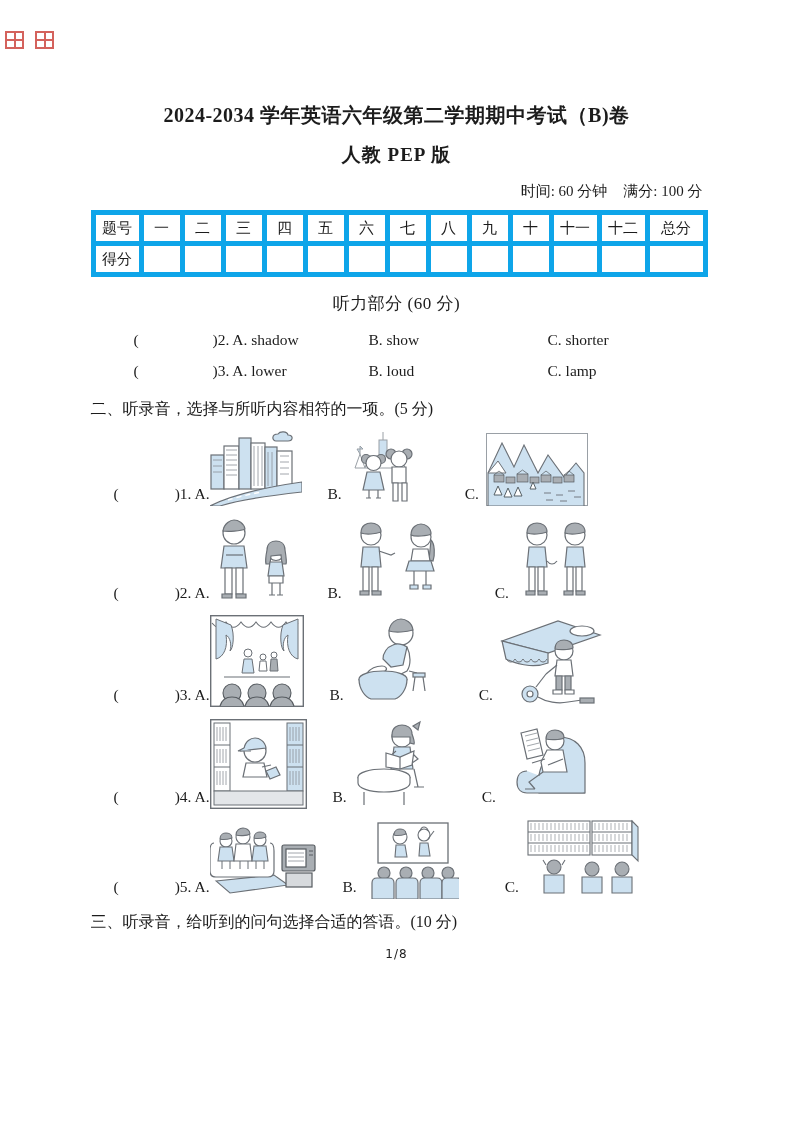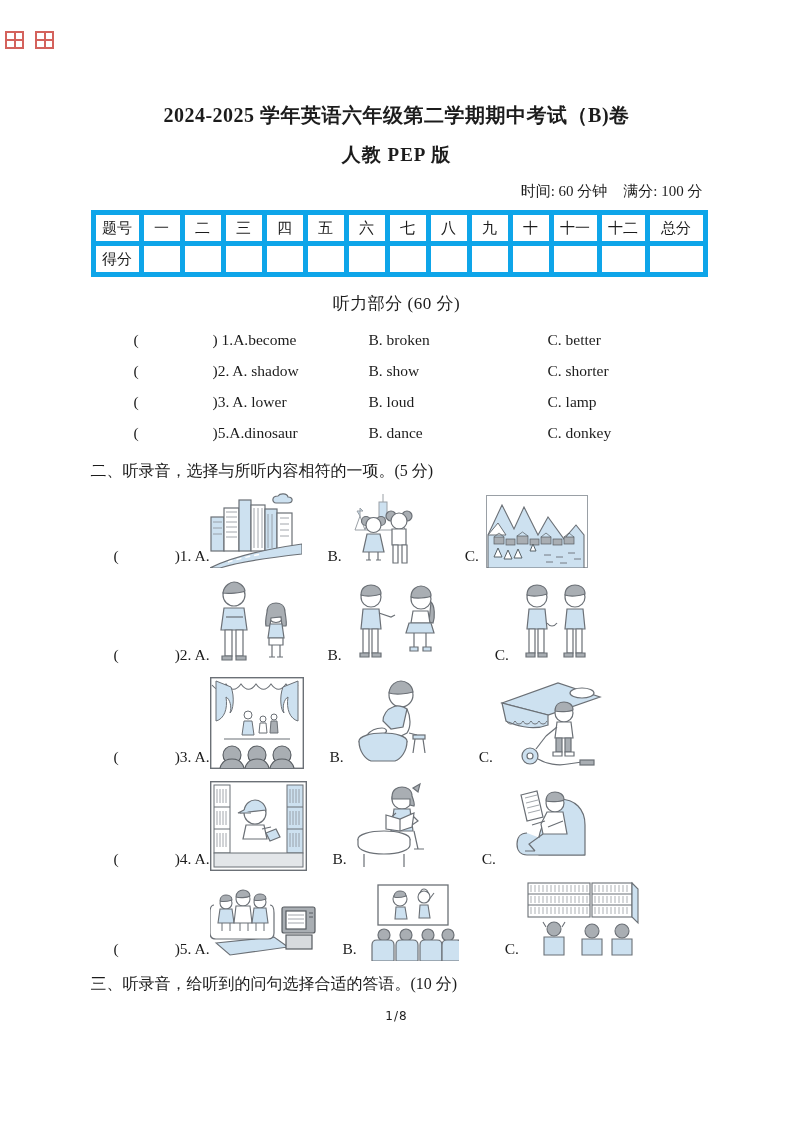--- a/index.html
+++ b/index.html
@@ -47,21 +47,21 @@
 
 <div class="page">
 
   <div class="corner-marks">
     <span class="stamp"></span>
     <span class="stamp"></span>
   </div>
 
   <div class="content">
 
-    <h1 class="title">2024-2025 学年英语六年级第二学期期中考试（B)卷</h1>
+    <h1 class="title">2024-2034 学年英语六年级第二学期期中考试（B)卷</h1>
     <h2 class="subtitle">人教 PEP 版</h2>
 
     <div class="meta">
       <span>时间: 60 分钟</span><span class="gap"></span><span>满分: 100 分</span>
     </div>
 
     <table class="score">
       <colgroup>
         <col style="width:48px">
           <col style="width:41px">
@@ -112,30 +112,24 @@
             <td></td>
       </tr>
     </tbody>
       </table>
 
     <div class="part-title">听力部分 (60 分)</div>
 
 
     <div class="word-items">
       <div class="word-row">
-        <span class="w-paren">(</span><span class="w-a">) 1.A.become</span><span class="w-b">B. broken</span><span class="w-c">C. better</span>
-      </div>
-      <div class="word-row">
         <span class="w-paren">(</span><span class="w-a">)2. A. shadow</span><span class="w-b">B. show</span><span class="w-c">C. shorter</span>
       </div>
       <div class="word-row">
         <span class="w-paren">(</span><span class="w-a">)3. A. lower</span><span class="w-b">B. loud</span><span class="w-c">C. lamp</span>
-      </div>
-      <div class="word-row">
-        <span class="w-paren">(</span><span class="w-a">)5.A.dinosaur</span><span class="w-b">B. dance</span><span class="w-c">C. donkey</span>
       </div>
     </div>
 
     <div class="sec-heading">二、听录音，选择与所听内容相符的一项。(5 分)</div>
 
     <div class="pic-row mt8">
       <span class="pr-label">
           <span>(</span>
           <span>)1. A.</span>
         </span>

